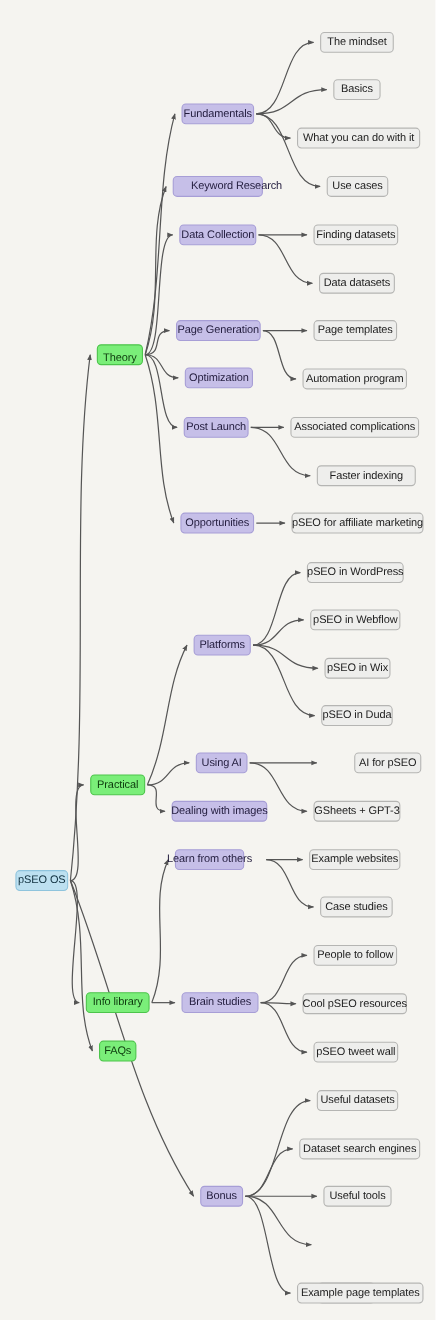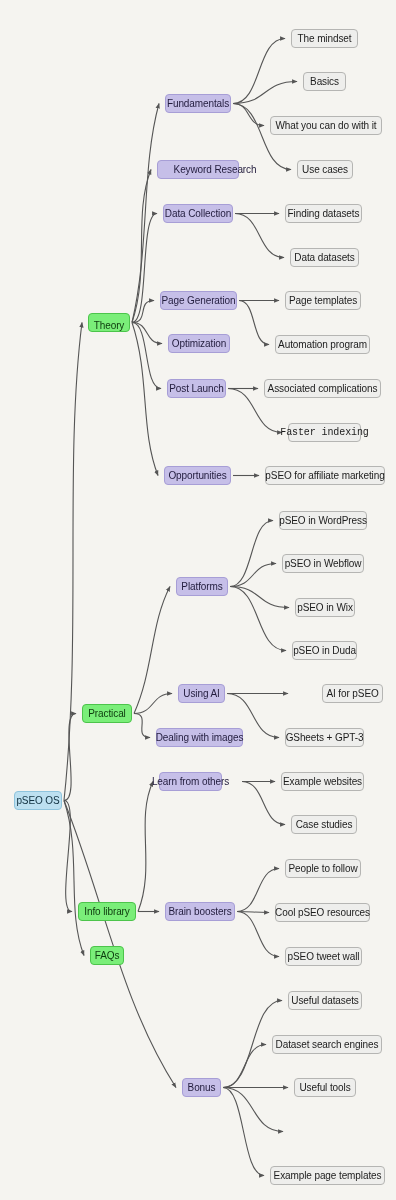--- a/index.html
+++ b/index.html
@@ -160,21 +160,21 @@
       <div class="node topic" style="left: 178px; top: 684px; width: 47px;">
         <span>Using AI</span>
       </div>
       <div class="node topic" style="left: 156px; top: 728px; width: 87px;">
         <span>Dealing with images</span>
       </div>
       <div class="node topic" style="left: 159px; top: 772px; width: 63px;">
         <span>Learn from others</span>
       </div>
       <div class="node topic" style="left: 165px; top: 902px; width: 70px;">
-        <span>Brain boosters</span>
+        <span>Brain studies</span>
       </div>
       <div class="node topic" style="left: 182px; top: 1078px; width: 39px;">
         <span>Bonus</span>
       </div>
       <div class="node leaf" style="left: 291px; top: 29px; width: 67px;">
         <span>The mindset</span>
       </div>
       <div class="node leaf" style="left: 303px; top: 72px; width: 43px;">
         <span>Basics</span>
       </div>
@@ -192,21 +192,21 @@
       </div>
       <div class="node leaf" style="left: 285px; top: 291px; width: 76px;">
         <span>Page templates</span>
       </div>
       <div class="node leaf" style="left: 275px; top: 335px; width: 95px;">
         <span>Automation program</span>
       </div>
       <div class="node leaf" style="left: 264px; top: 379px; width: 117px;">
         <span>Associated complications</span>
       </div>
-      <div class="node leaf" style="left: 288px; top: 423px; width: 73px; font-family: Liberation Mono, monospace;">
+      <div class="node leaf" style="left: 288px; top: 423px; width: 90px;">
         <span>Faster indexing</span>
       </div>
       <div class="node leaf" style="left: 265px; top: 466px; width: 120px;">
         <span>pSEO for affiliate marketing</span>
       </div>
       <div class="node leaf" style="left: 279px; top: 511px; width: 88px;">
         <span>pSEO in WordPress</span>
       </div>
       <div class="node leaf" style="left: 282px; top: 554px; width: 82px;">
         <span>pSEO in Webflow</span>

